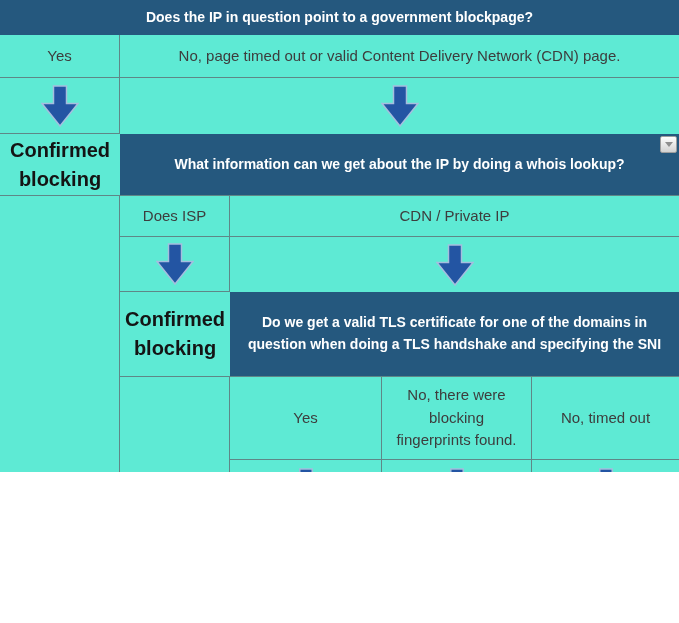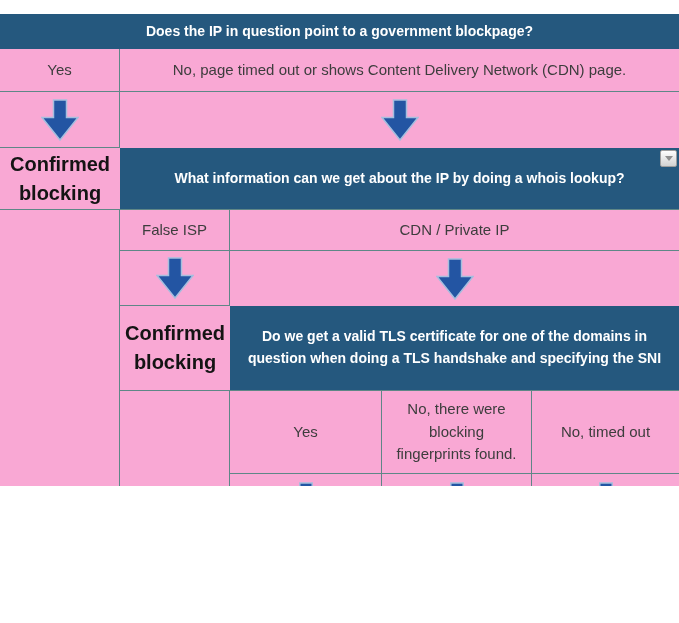--- a/index.html
+++ b/index.html
@@ -6,22 +6,21 @@
   html, body { background: #ffffff; }
   body { font-family: "Liberation Sans", sans-serif; }
 
   .flow-table {
     position: relative;
     display: grid;
     width: 679px;
     height: 472px;
     grid-template-columns: 120px 110px 152px 150px 147px;
     grid-template-rows: 35px 43px 56px 62px 41px 55px 85px 83px 57px 106px;
-    background: #f9a8d4;
-    margin-top: 14px;
+    background: #5eead4;
   }
 
   .cell {
     display: flex;
     align-items: center;
     justify-content: center;
     text-align: center;
     overflow: hidden;
   }
 
@@ -94,21 +93,21 @@
 <div class="flow-table">
 
   <div class="cell blue hdr1">
     <span>Does the IP in question point to a government blockpage?</span>
   </div>
 
   <div class="cell body-text bb br r2yes">
     <span>Yes</span>
   </div>
   <div class="cell body-text bb r2no">
-    <span>No, page timed out or shows Content Delivery Network (CDN) page.</span>
+    <span>No, page timed out or valid Content Delivery Network (CDN) page.</span>
   </div>
 
   <div class="cell bb br r3a">
     <svg class="arrow-svg" width="38" height="42" viewBox="0 0 38 42">
       <path d="M12.5 1 H25.5 V18.5 H37 L19 41 L1 18.5 H12.5 Z" fill="#2355a3" stroke="#a5bede" stroke-width="1.5"></path>
     </svg>
   </div>
   <div class="cell r3b">
     <svg class="arrow-svg" width="38" height="42" viewBox="0 0 38 42">
       <path d="M12.5 1 H25.5 V18.5 H37 L19 41 L1 18.5 H12.5 Z" fill="#2355a3" stroke="#a5bede" stroke-width="1.5"></path>
@@ -121,21 +120,21 @@
   <div class="cell blue bb whois">
     <span>What information can we get about the IP by doing a whois lookup?</span>
     <div class="filter-btn">
       <div class="filter-tri"></div>
     </div>
   </div>
 
   <div class="cell br leftEmpty"></div>
 
   <div class="cell body-text bb br localisp">
-    <span>False ISP</span>
+    <span>Does ISP</span>
   </div>
   <div class="cell body-text bb cdnpriv">
     <span>CDN / Private IP</span>
   </div>
 
   <div class="cell bb br r6b">
     <svg class="arrow-svg" width="38" height="42" viewBox="0 0 38 42">
       <path d="M12.5 1 H25.5 V18.5 H37 L19 41 L1 18.5 H12.5 Z" fill="#2355a3" stroke="#a5bede" stroke-width="1.5"></path>
     </svg>
   </div>

